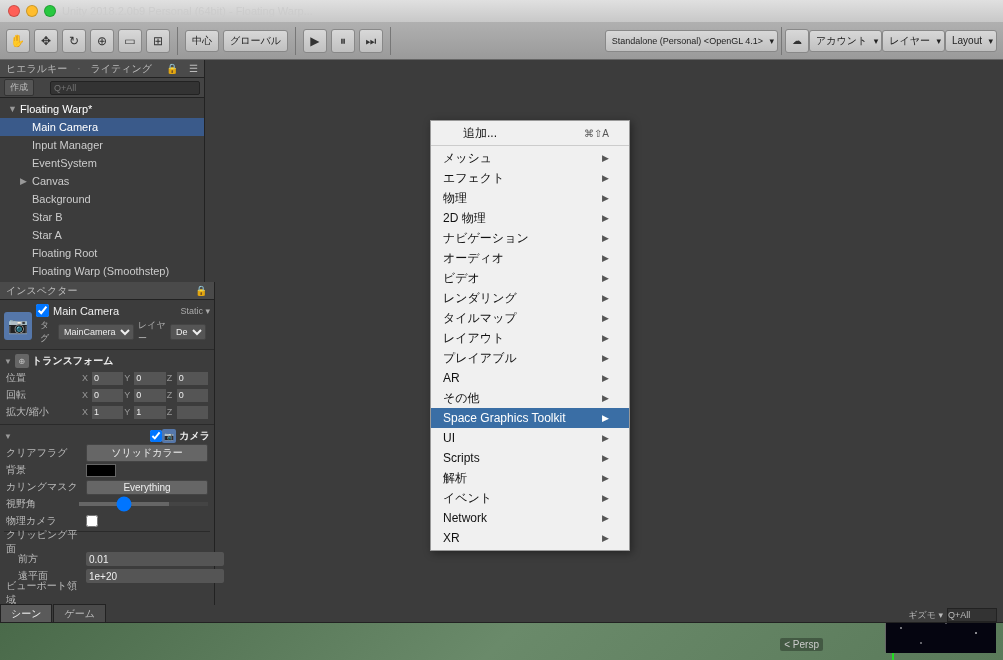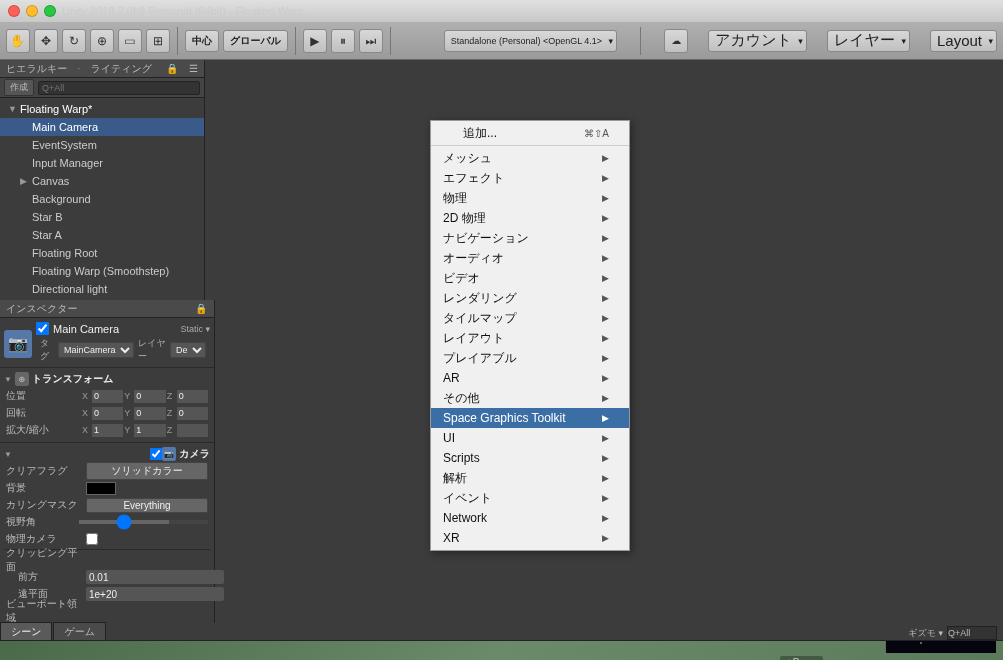--- a/index.html
+++ b/index.html
@@ -32,38 +32,38 @@
     }
     .toolbar-btn {
       background: linear-gradient(to bottom, #d8d8d8, #c0c0c0);
       border: 1px solid #888;
       border-radius: 3px;
       padding: 2px 6px;
       font-size: 10px;
       color: #222;
       cursor: pointer;
       height: 22px;
-      display: flex; align-items: center; font-weight: bold;
+      display: flex; align-items: center;
     }
     .toolbar-icon {
       width: 24px; height: 24px;
       background: linear-gradient(to bottom, #d8d8d8, #c0c0c0);
       border: 1px solid #888;
       border-radius: 3px;
       display: flex; align-items: center; justify-content: center;
       font-size: 12px; color: #333; cursor: pointer;
     }
     .toolbar-sep { width: 1px; height: 28px; background: #777; margin: 0 3px; }
-    .toolbar-right { margin-left: auto; display: flex; align-items: center; gap: 20px; }
+    .toolbar-right { margin-left: auto; display: flex; align-items: center; gap: 0; }
     .toolbar-dropdown {
       background: linear-gradient(to bottom, #d8d8d8, #c0c0c0);
       border: 1px solid #888;
       border-radius: 3px;
       padding: 2px 14px 2px 6px;
-      font-size: 15px;
+      font-size: 10px;
       color: #222;
       cursor: pointer;
       height: 22px;
       position: relative;
       display: flex; align-items: center;
     }
     .toolbar-dropdown::after { content: '▾'; position: absolute; right: 3px; font-size: 9px; }
 
     
     #main { display: flex; height: calc(660px - 22px - 38px); }
@@ -84,21 +84,21 @@
       padding: 0 6px;
       border-bottom: 1px solid #222;
       gap: 6px;
     }
     #hierarchy-header span { font-size: 10px; color: #bbb; }
     .panel-toolbar {
       height: 20px;
       background: #444;
       display: flex; align-items: center;
       padding: 0 4px;
-      gap: 4px;
+      gap: 16px;
       border-bottom: 1px solid #222;
     }
     .panel-create-btn {
       background: #555; border: 1px solid #333; border-radius: 2px;
       color: #bbb; font-size: 9px; padding: 1px 5px; cursor: pointer;
     }
     .search-box {
       flex: 1; height: 14px; background: #333; border: 1px solid #222;
       color: #bbb; font-size: 9px; padding: 0 3px; border-radius: 2px;
     }
@@ -294,25 +294,25 @@
     <div class="tree-item unsaved">
           <span class="arrow">▼</span>
           <span>Floating Warp*</span>
         </div>
         <div class="tree-item selected indent1">
           <span class="arrow"></span>
           <span>Main Camera</span>
         </div>
         <div class="tree-item indent1">
           <span class="arrow"></span>
+          <span>Input Manager</span>
+        </div>
+        <div class="tree-item indent1">
+          <span class="arrow"></span>
           <span>EventSystem</span>
-        </div>
-        <div class="tree-item indent1">
-          <span class="arrow"></span>
-          <span>Input Manager</span>
         </div>
         <div class="tree-item indent1">
           <span class="arrow">▶</span>
           <span>Canvas</span>
         </div>
         <div class="tree-item indent1">
           <span class="arrow"></span>
           <span>Background</span>
         </div>
         <div class="tree-item indent1">
@@ -323,24 +323,20 @@
           <span class="arrow"></span>
           <span>Star A</span>
         </div>
         <div class="tree-item indent1">
           <span class="arrow"></span>
           <span>Floating Root</span>
         </div>
         <div class="tree-item indent1">
           <span class="arrow"></span>
           <span>Floating Warp (Smoothstep)</span>
-        </div>
-        <div class="tree-item indent1">
-          <span class="arrow"></span>
-          <span>Directional light</span>
         </div>
       </div>
   </div>
 
   <div id="inspector">
     <div id="inspector-header">
       <span>インスペクター</span>
       <span style="margin-left:auto;font-size:10px;cursor:pointer;">🔒</span>
     </div>
 

